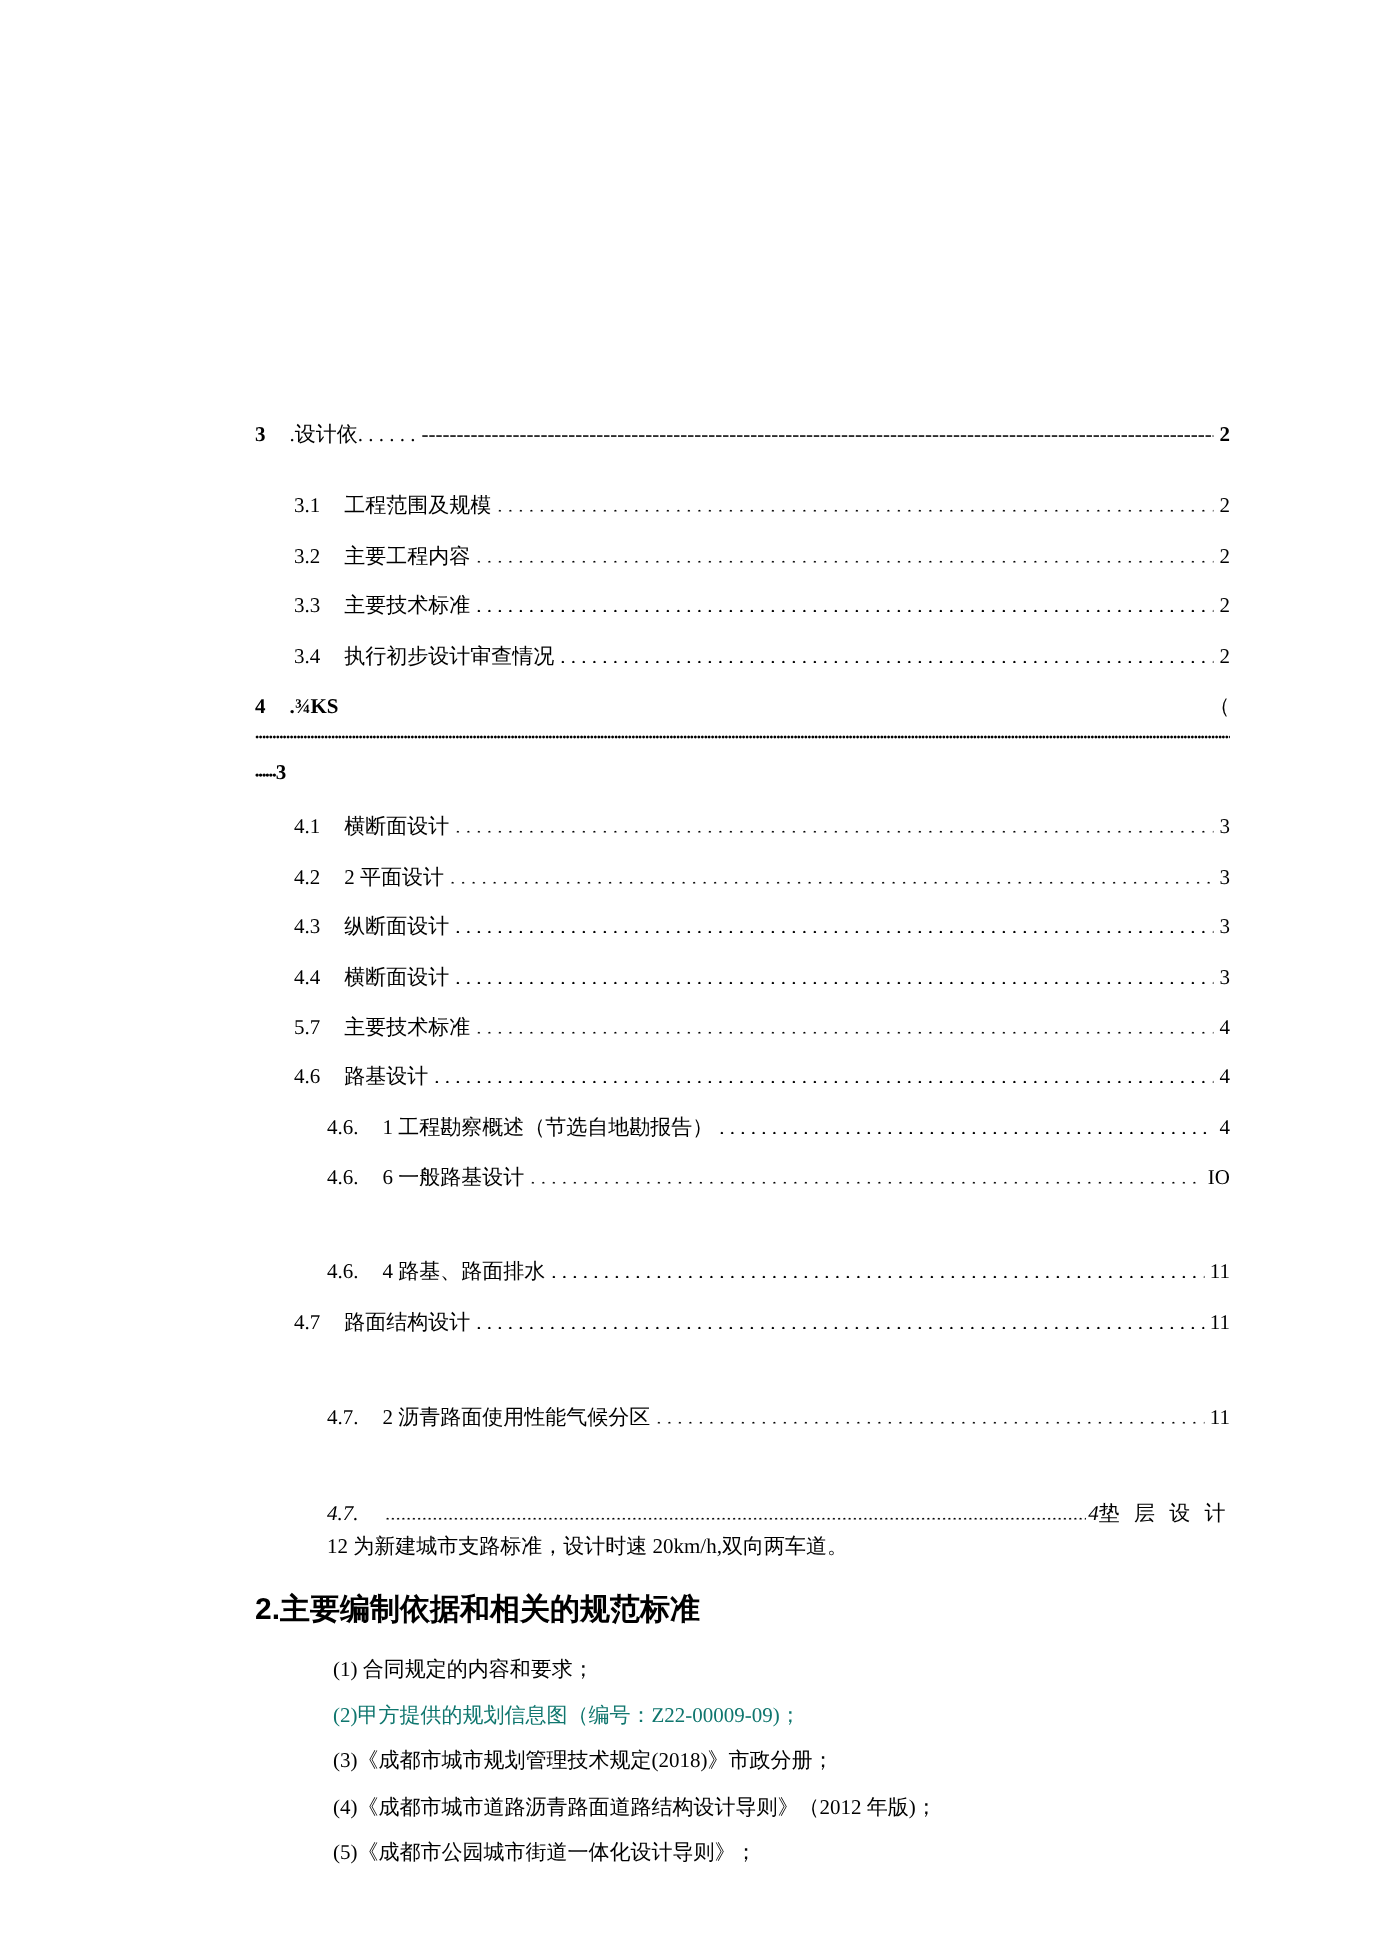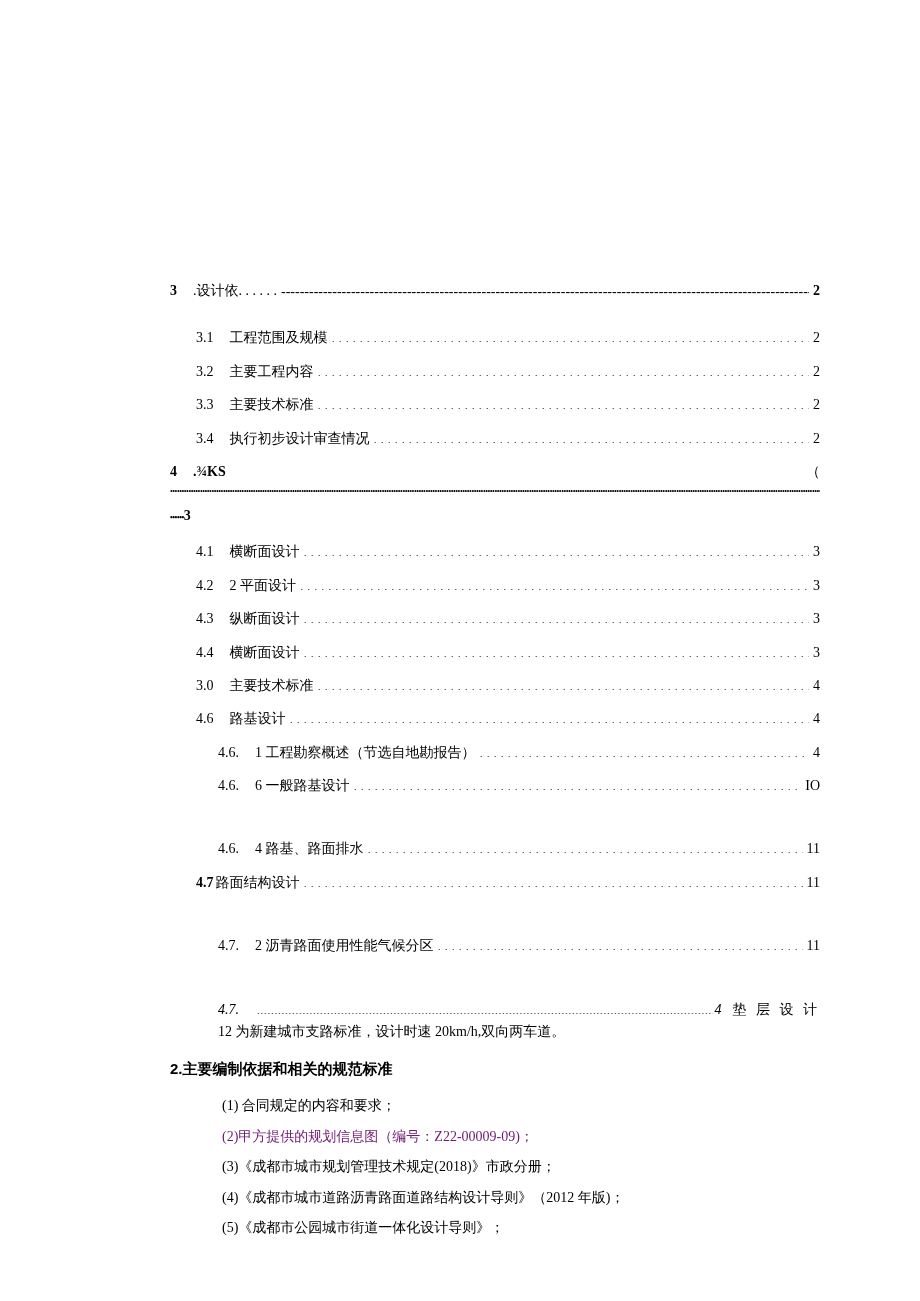--- a/index.html
+++ b/index.html
@@ -116,40 +116,40 @@
       white-space: nowrap;
     }
     .s47-page {
       flex: 0 0 auto;
       font-style: italic;
     }
     .s47-tail {
       flex: 0 0 auto;
       font-style: normal;
       letter-spacing: 3px;
-      margin-left: 11px;
+      margin-left: 0;
     }
     .body-line {
       padding-left: 48px;
       margin-top: 0px;
     }
     .h2 {
       margin-top: 14px;
       margin-bottom: 14px;
-      font-size: 15px;
+      font-size: 20px;
       font-weight: bold;
       font-family: Arial, "SimHei", sans-serif;
     }
     .list-body {
       padding-left: 52px;
     }
     .list-item {
       margin-bottom: 8px;
     }
-    .red { color: #701a75; }
+    .red { color: #0f766e; }
   </style>
 </head>
 <body>
 
 <div class="page">
 
   <div class="toc-row indent-1">
     <span class="toc-num-top">3</span>
     <span class="toc-title">.设计依. . . . . .</span>
     <span class="leader leader-dash"></span>
@@ -216,21 +216,21 @@
     <span class="leader"></span>
     <span class="toc-page">3</span>
   </div>
   <div class="toc-row indent-2">
     <span class="toc-num">4.4</span>
     <span class="toc-title">横断面设计</span>
     <span class="leader"></span>
     <span class="toc-page">3</span>
   </div>
   <div class="toc-row indent-2">
-    <span class="toc-num">3.0</span>
+    <span class="toc-num">5.7</span>
     <span class="toc-title">主要技术标准</span>
     <span class="leader"></span>
     <span class="toc-page">4</span>
   </div>
   <div class="toc-row indent-2">
     <span class="toc-num">4.6</span>
     <span class="toc-title">路基设计</span>
     <span class="leader"></span>
     <span class="toc-page">4</span>
   </div>
@@ -249,21 +249,21 @@
 
   <div class="gap-med"></div>
 
   <div class="toc-row indent-3">
     <span class="toc-num">4.6.</span>
     <span class="toc-title">4 路基、路面排水</span>
     <span class="leader"></span>
     <span class="toc-page">11</span>
   </div>
   <div class="toc-row flush">
-    <span class="toc-num" style="margin-right:2px;font-weight:bold;">4.7</span>
+    <span class="toc-num" style="margin-right:16px;">4.7</span>
     <span class="toc-title">路面结构设计</span>
     <span class="leader"></span>
     <span class="toc-page">11</span>
   </div>
 
   <div class="gap-med"></div>
 
   <div class="toc-row indent-3">
     <span class="toc-num">4.7.</span>
     <span class="toc-title">2 沥青路面使用性能气候分区</span>

